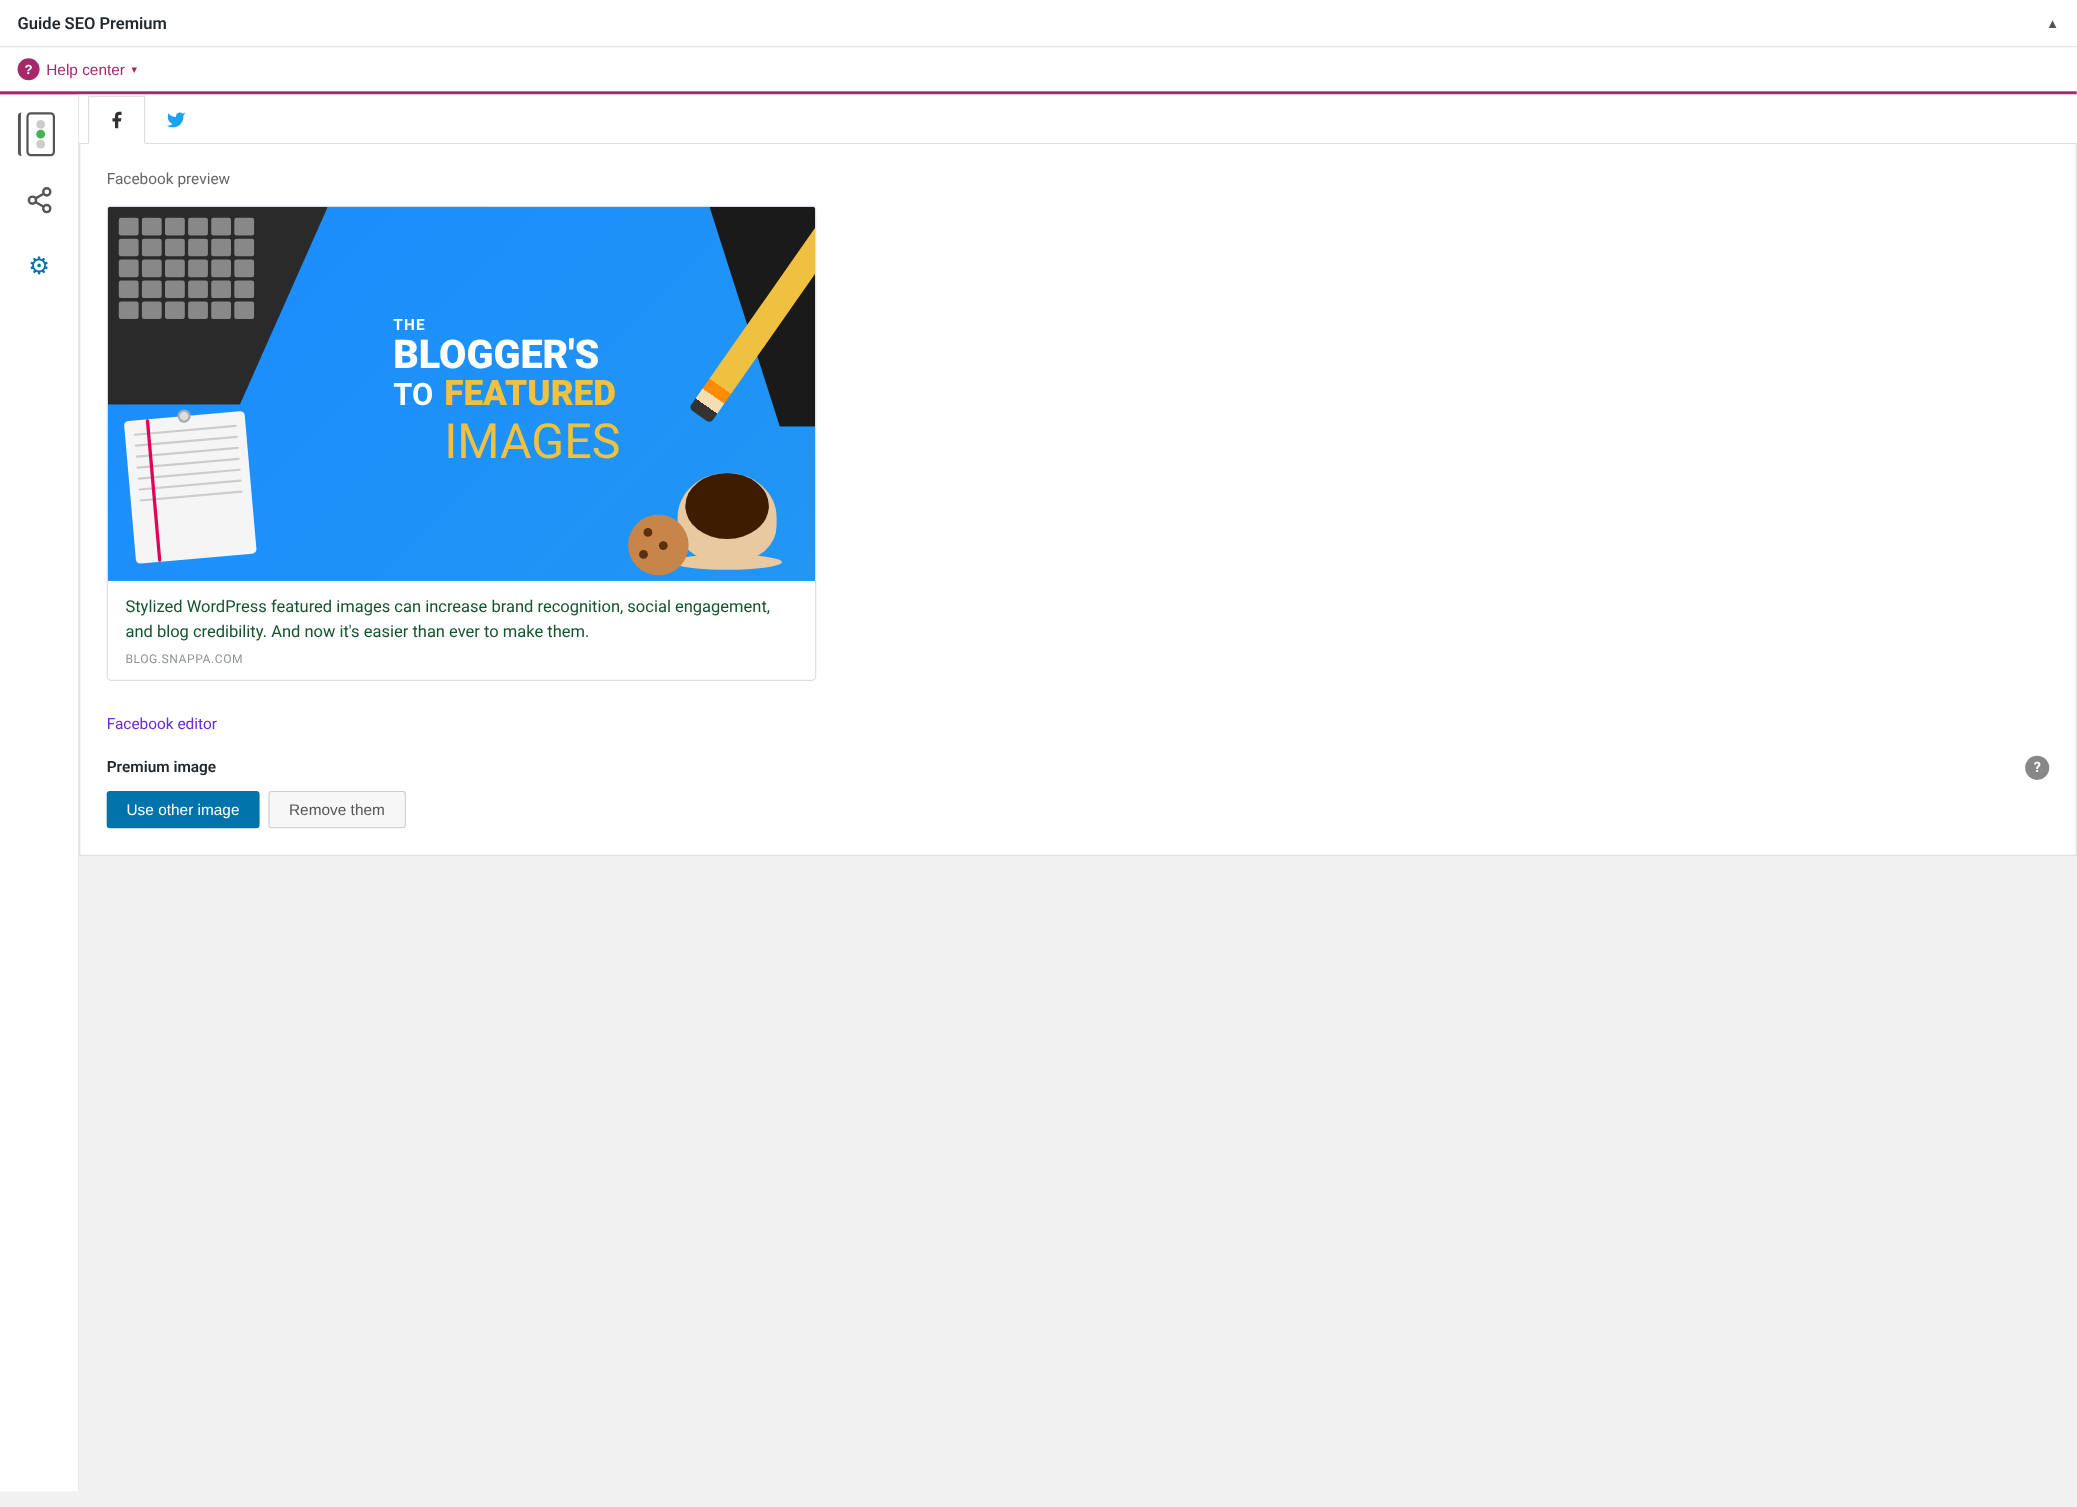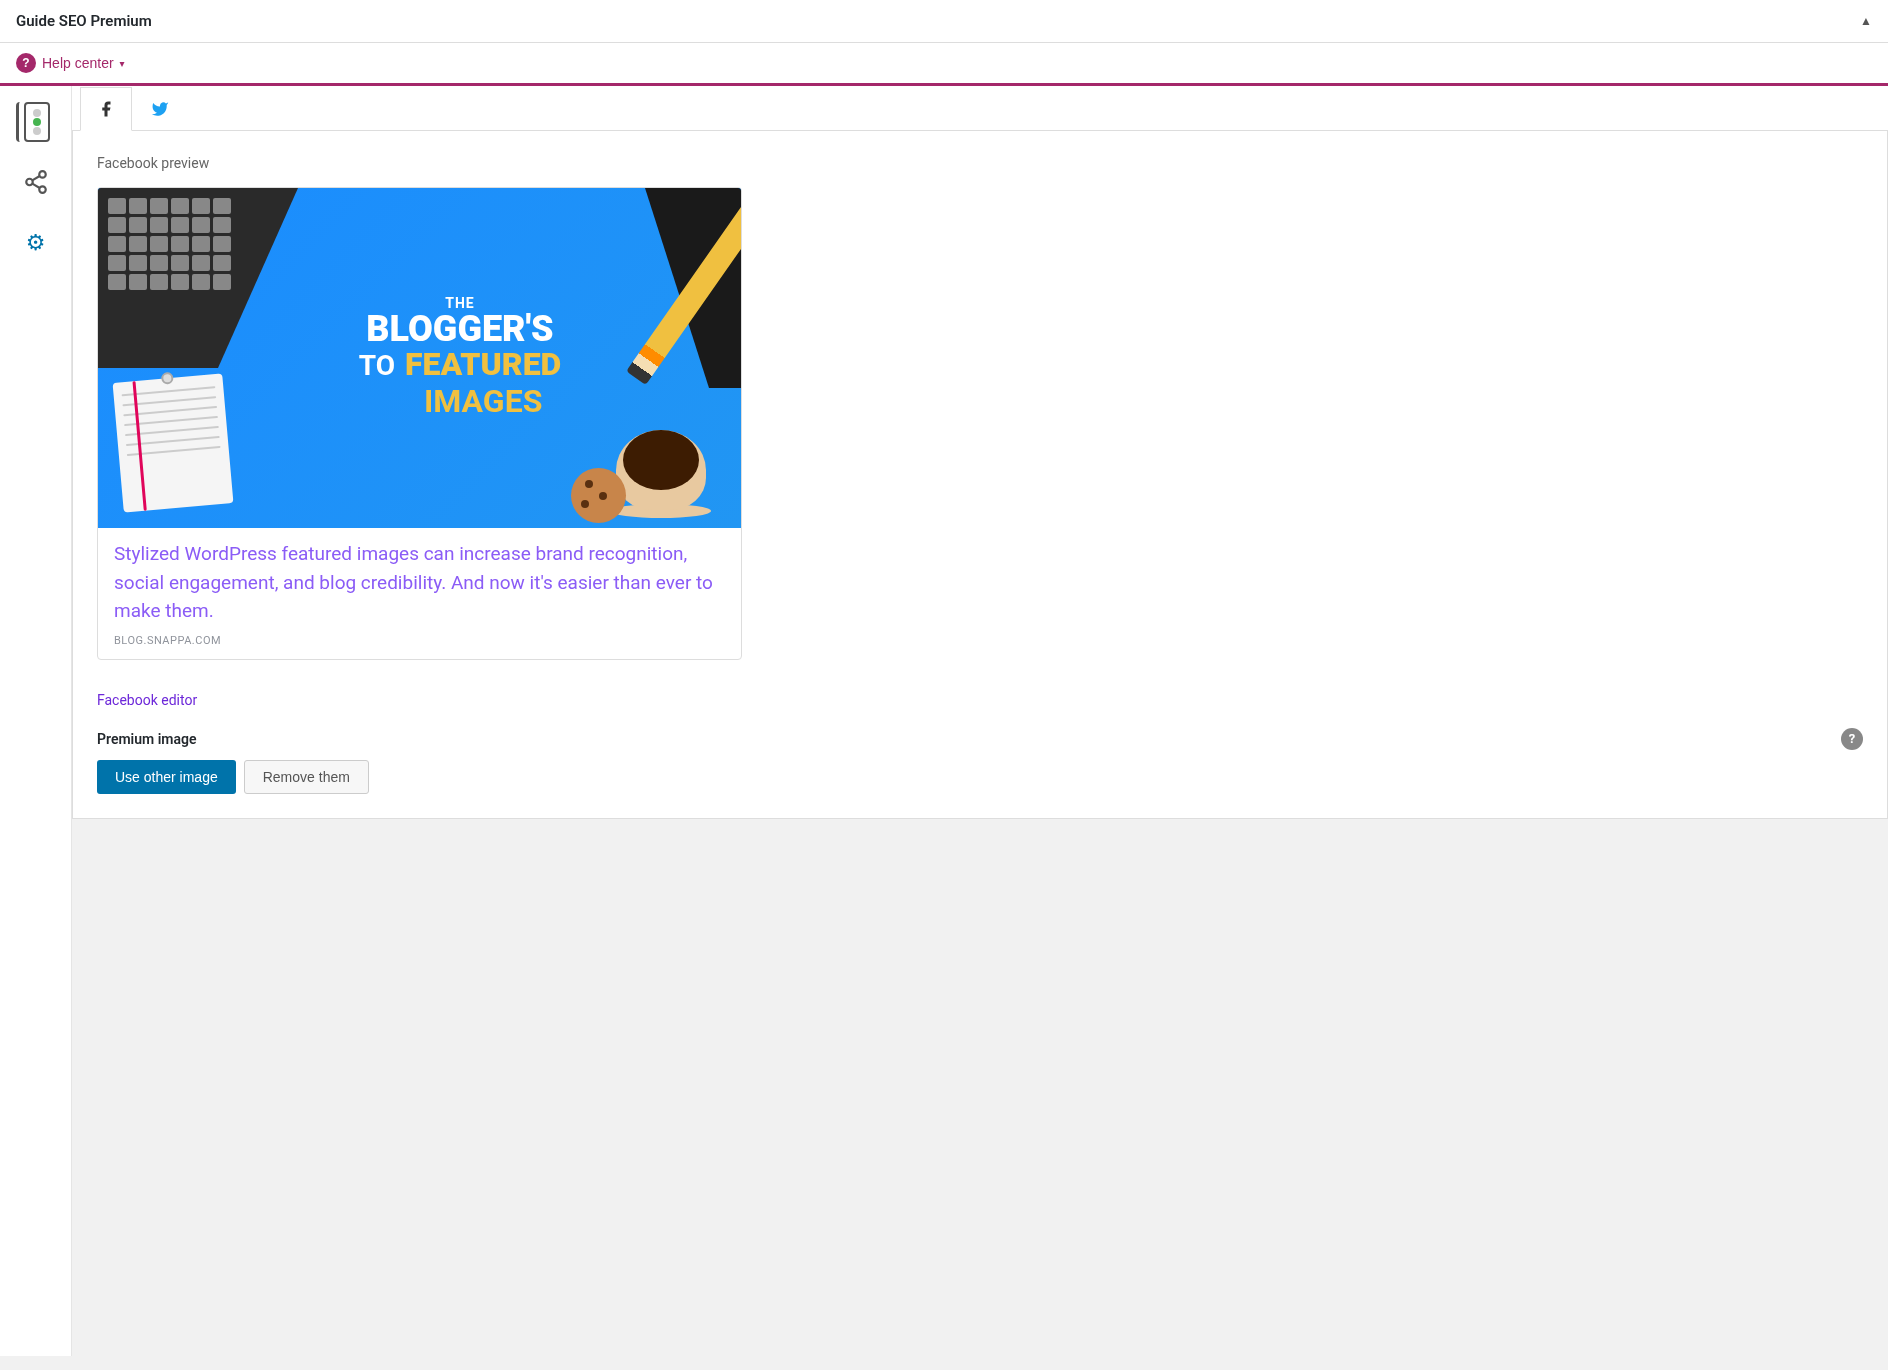--- a/index.html
+++ b/index.html
@@ -337,21 +337,21 @@
       background: #5a3010;
       border-radius: 50%;
     }
 
     
     .image-text-overlay {
       position: absolute;
       top: 50%;
       left: 50%;
       transform: translate(-30%, -50%);
-      text-align: center;
+      text-align: left;
     }
     .overlay-the {
       font-size: 14px;
       font-weight: 700;
       color: #fff;
       text-transform: uppercase;
       letter-spacing: 1px;
     }
     .overlay-bloggers {
       font-size: 36px;
@@ -374,40 +374,40 @@
       text-transform: uppercase;
     }
     .overlay-featured {
       font-size: 32px;
       font-weight: 900;
       color: #f0c040;
       text-transform: uppercase;
       line-height: 1.1;
     }
     .overlay-images {
-      font-size: 32px;
-      font-weight: 700;
+      font-size: 44px;
+      font-weight: 400;
       color: #f0c040;
       text-transform: uppercase;
     }
 
     
     .fb-card-info {
       padding: 12px 16px;
     }
     .fb-card-title {
       font-size: 17px;
       font-weight: 700;
       color: #1d2129;
       margin-bottom: 6px;
       line-height: 1.3;
     }
     .fb-card-desc {
-      font-size: 19px;
-      color: #8b5cf6;
+      font-size: 15px;
+      color: #14532d;
       line-height: 1.5;
       margin-bottom: 8px;
     }
     .fb-card-domain {
       font-size: 11px;
       color: #90949c;
       text-transform: uppercase;
       letter-spacing: 0.5px;
     }
 

